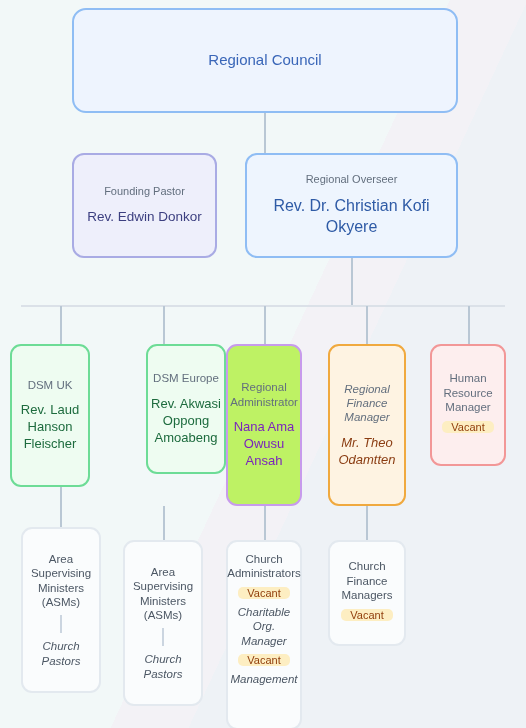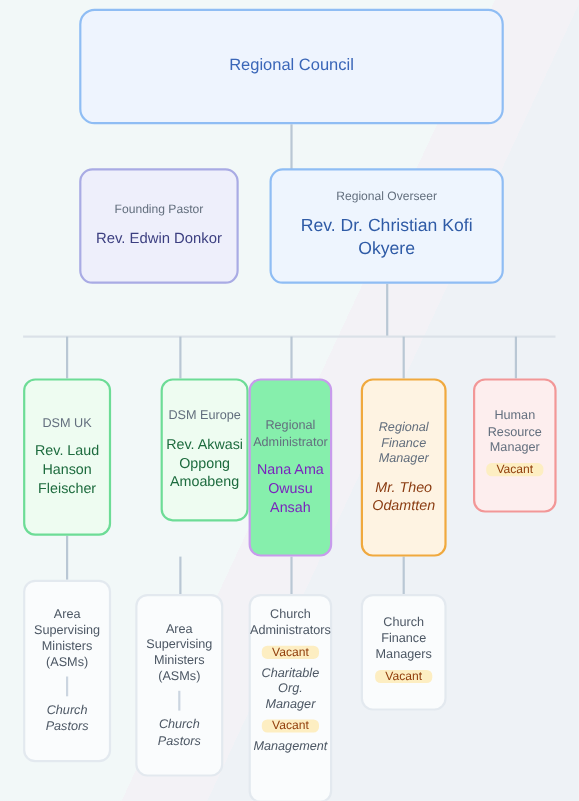--- a/index.html
+++ b/index.html
@@ -110,21 +110,21 @@
   .node-overseer .role { font-size: 11px; }
   .node-overseer .person { color: #2f5ba6; font-size: 16px; margin-top: 9px; }
 
   
   .node-l3 { border-radius: 11px; }
   .node-l3 .role { font-size: 11.5px; }
   .node-l3 .person { font-size: 13px; margin-top: 10px; }
 
   .c-green  { background: #eefcf1; border-color: #6ddc96; }
   .c-green .person  { color: #1d6b3e; }
-  .c-purple { background: #86efac; border-color: #c79bec; }
+  .c-purple { background: #bef264; border-color: #c79bec; }
   .c-purple .person { color: #7a23bd; }
   .c-orange { background: #fef3e2; border-color: #f0a93e; }
   .c-orange .person { color: #8a3c12; }
   .c-red    { background: #fdeeee; border-color: #f29797; }
 
   
   .node-l4 {
     background: #fafcfd;
     border-color: #e3e9ef;
     border-radius: 11px;
@@ -171,21 +171,21 @@
   <div class="connector" style="left:351px; top:258px; height:48px;"></div>
 
   <div class="divider-h" style="left:21px; top:305px; width:484px;"></div>
 
   <div class="connector" style="left:60px;  top:306px; height:38px;"></div>
   <div class="connector" style="left:163px; top:306px; height:38px;"></div>
   <div class="connector" style="left:264px; top:306px; height:38px;"></div>
   <div class="connector" style="left:366px; top:306px; height:38px;"></div>
   <div class="connector" style="left:468px; top:306px; height:38px;"></div>
 
-  <div class="node node-l3 c-green" style="left:21px; top:344px; width:80px; height:143px;">
+  <div class="node node-l3 c-green" style="left:10px; top:344px; width:80px; height:143px;">
     <div class="role">DSM UK</div>
     <div class="person">Rev. Laud Hanson Fleischer</div>
   </div>
 
   <div class="node node-l3 c-green" style="left:123px; top:344px; width:80px; height:130px;margin-left:23px;">
     <div class="role">DSM Europe</div>
     <div class="person">Rev. Akwasi Oppong Amoabeng</div>
   </div>
 
   <div class="node node-l3 c-purple" style="left:226px; top:344px; width:76px; height:162px;">

